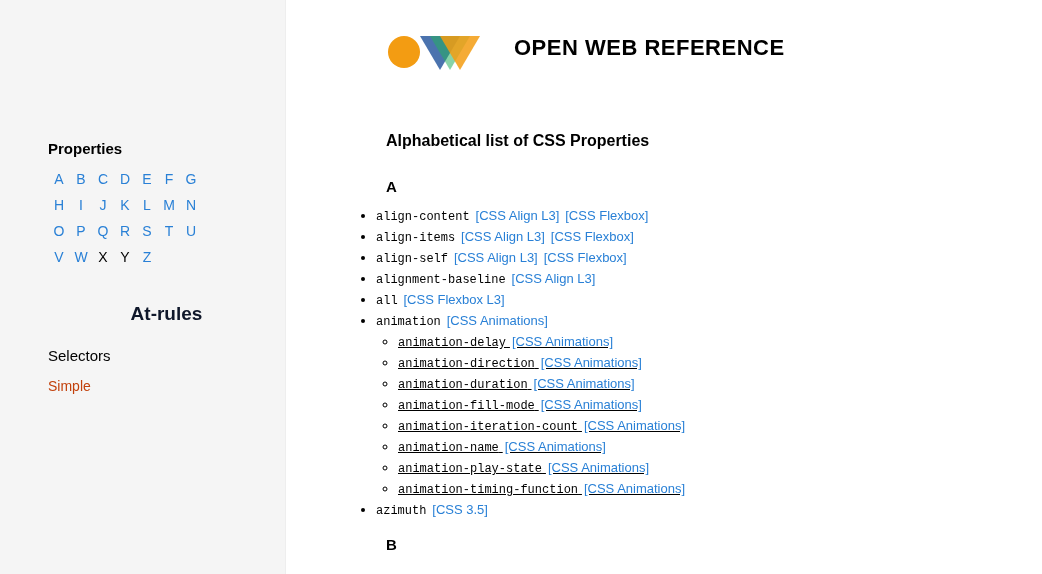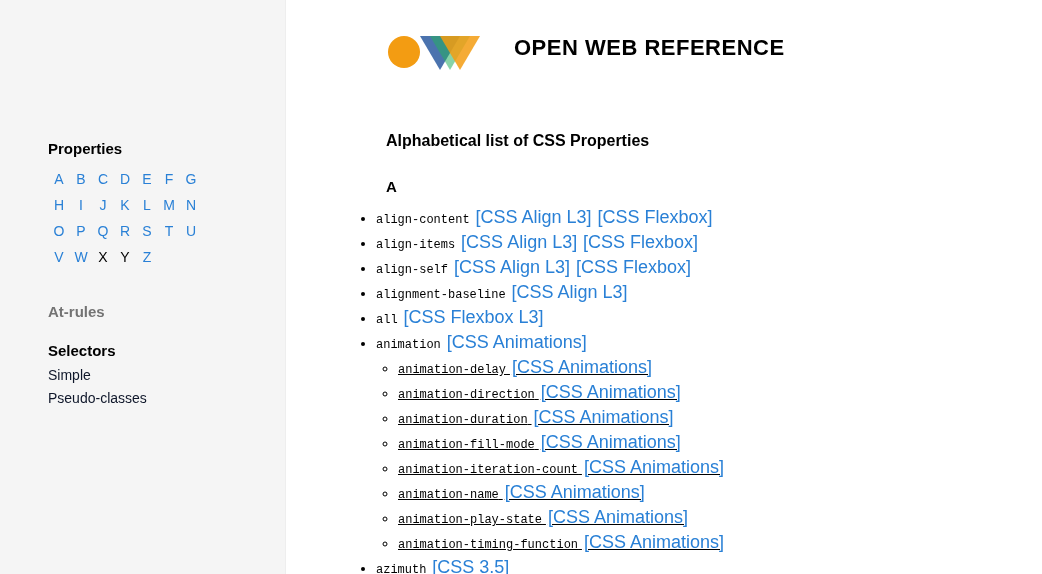--- a/index.html
+++ b/index.html
@@ -9,30 +9,30 @@
   .main { flex: 1; padding: 24px 0 0 0; background: #fff; }
   .header { display: flex; align-items: center; padding-left: 100px; margin-bottom: 60px; }
   .logo { display: flex; align-items: center; margin-right: 28px; }
   .title { font-size: 22px; font-weight: bold; letter-spacing: 0.5px; }
   .section-title { font-weight: bold; font-size: 15px; margin-bottom: 14px; }
   .alpha-grid { display: flex; flex-wrap: wrap; width: 160px; margin-bottom: 28px; }
   .alpha-grid a, .alpha-grid span { display: inline-block; width: 22px; text-align: center; margin-bottom: 10px; font-size: 14px; text-decoration: none; }
   .alpha-grid a { color: #2980d6; }
   .alpha-grid span.disabled { color: #000; }
   .nav-group { margin-bottom: 22px; }
-  .nav-link { display: block; color: #737373; font-weight: bold; font-size: 15px; margin-bottom: 14px; text-decoration: none; }
-  .sub-title { font-weight: bold; font-size: 15px; margin-bottom: 8px; color: #000; }
-  .sub-link { display: block; color: #0f172a; font-size: 14px; margin-bottom: 7px; text-decoration: none; }
+  .nav-link { display: block; color: #0f172a; font-weight: bold; font-size: 19px; margin-bottom: 14px; text-decoration: none; text-align: center; }
+  .sub-title { font-weight: normal; font-size: 15px; margin-bottom: 14px; color: #000; }
+  .sub-link { display: block; color: #c2410c; font-size: 14px; margin-bottom: 7px; text-decoration: none; }
   .content { padding-left: 100px; }
   .content h2 { font-size: 16px; font-weight: bold; margin-bottom: 28px; }
   .letter-head { font-weight: bold; font-size: 15px; margin-bottom: 12px; }
   .prop-list { list-style: disc; padding-left: 0; margin-left: -10px; }
   .prop-list > li { margin-bottom: 4px; font-size: 14px; }
   .prop-name { font-family: "Courier New", monospace; font-size: 12px; }
-  .spec-link { color: #2980d6; font-size: 18px; text-decoration: none; margin-left: 2px; }
+  .spec-link { color: #2980d6; font-size: 13px; text-decoration: none; margin-left: 2px; }
   .sub-list { list-style: circle; padding-left: 22px; margin-top: 4px; text-decoration: underline; }
   .sub-list li { margin-bottom: 4px; }
 </style>
 </head>
 <body>
 
 <div class="page">
   <aside class="sidebar">
     <div class="section-title">Properties</div>
     <div class="alpha-grid" id="alpha-grid">
@@ -64,21 +64,20 @@
         <a href="#">Z</a>
       </div>
 
     <div class="nav-group">
       <a href="#" class="nav-link">At-rules</a>
     </div>
 
     <div class="sub-title">Selectors</div>
     <div id="selector-links">
         <a href="#" class="sub-link">Simple</a>
-        <a href="#" class="sub-link">Pseudo-classes</a>
       </div>
   </aside>
 
   <main class="main">
     <div class="header">
       <div class="logo">
         <svg width="100" height="48" viewBox="0 0 100 48">
           <circle cx="18" cy="28" r="16" fill="#f39c12"></circle>
           <polygon points="34,12 74,12 54,46" fill="#2c5aa0" opacity="0.85"></polygon>
           <polygon points="44,12 84,12 64,46" fill="#27ae60" opacity="0.55"></polygon>

